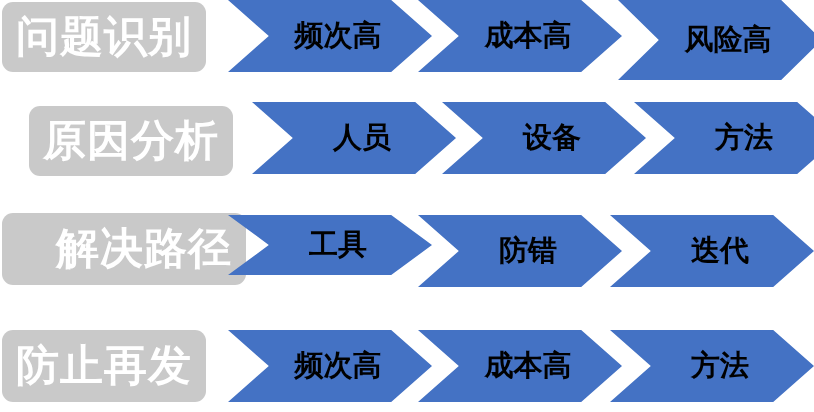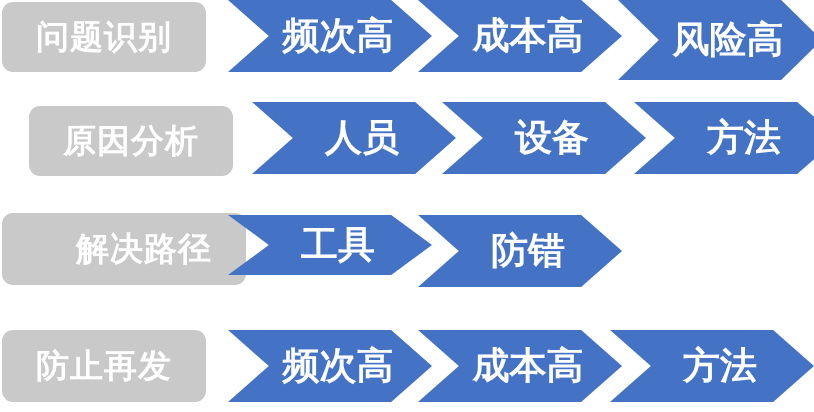--- a/index.html
+++ b/index.html
@@ -1,25 +1,25 @@
 <!DOCTYPE html>
 <html><head>
   <meta charset="utf-8">
   <style>
     html, body { margin:0; padding:0; background:#ffffff; }
     body { width:814px; height:412px; position:relative; overflow:hidden;
            font-family:"DejaVu Sans", "Liberation Sans", sans-serif; }
     .row { position:absolute; left:0; width:814px; }
     .label-box { position:absolute; left:2px; width:204px; background:#c9c9c9; border-radius:11px;
                  display:flex; align-items:center; justify-content:center; color:#ffffff;
-                 font-size:33px; font-weight:bold; letter-spacing:1px; }
+                 font-size:43px; font-weight:bold; letter-spacing:1px; }
     .chev { position:absolute; top:0; width:204px; background:#4472c4;
             clip-path:polygon(0 0, 80% 0, 100% 50%, 80% 100%, 0 100%, 20% 50%);
-            display:flex; align-items:center; justify-content:center; color:#ffffff;
-            font-size:37px; font-weight:bold; padding-left:16px; box-sizing:border-box; }
+            display:flex; align-items:center; justify-content:center; color:#000000;
+            font-size:29px; font-weight:bold; padding-left:16px; box-sizing:border-box; }
   </style>
 </head>
 <body>
 
 <div class="row" style="top:0px;height:72px;">
   <div class="label-box" style="top:2px;height:70px;">问题识别</div>
   <div class="chev" style="left:228px;height:72px;">频次高</div>
   <div class="chev" style="left:418px;height:72px;">成本高</div>
   <div class="chev" style="left:618px;height:80px;">风险高</div>
 </div>
@@ -28,20 +28,21 @@
   <div class="label-box" style="top:4px;height:70px;left:5px;">原因分析</div>
   <div class="chev" style="left:228px;height:72px;">人员</div>
   <div class="chev" style="left:418px;height:72px;">设备</div>
   <div class="chev" style="left:610px;height:72px;">方法</div>
 </div>
 
 <div class="row" style="top:215px;height:72px;">
   <div class="label-box" style="top:-2px;height:72px;padding-left:40px;">解决路径</div>
   <div class="chev" style="left:228px;height:60px;">工具</div>
   <div class="chev" style="left:418px;height:72px;text-align:center;">防错</div>
+  <div class="chev" style="left:610px;height:72px;">迭代</div>
 </div>
 
 <div class="row" style="top:330px;height:72px;">
   <div class="label-box" style="top:0px;height:72px;">防止再发</div>
   <div class="chev" style="left:228px;height:72px;">频次高</div>
   <div class="chev" style="left:418px;height:72px;">成本高</div>
   <div class="chev" style="left:610px;height:72px;">方法</div>
 </div>
 
 </body></html>

